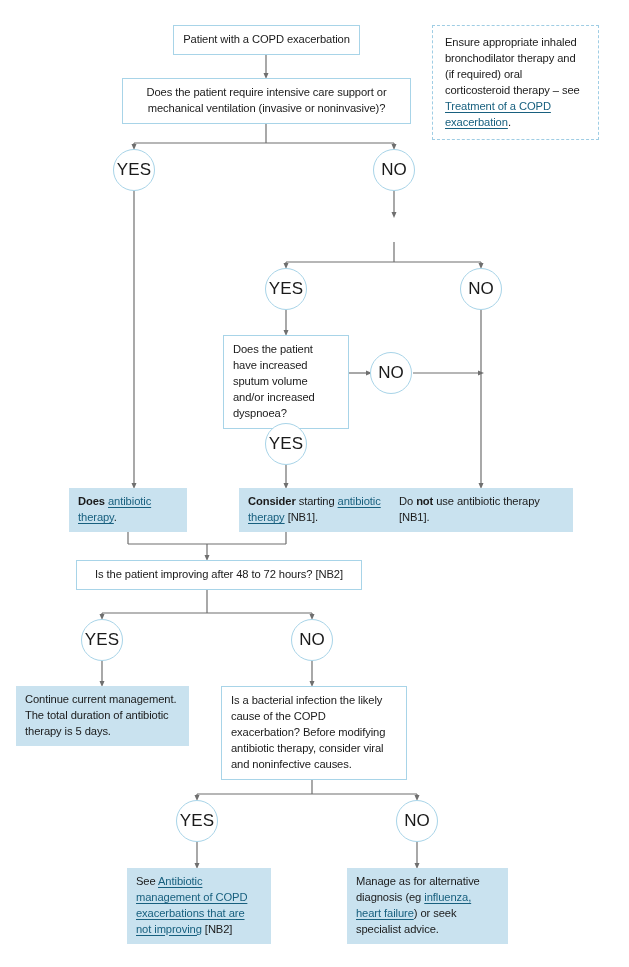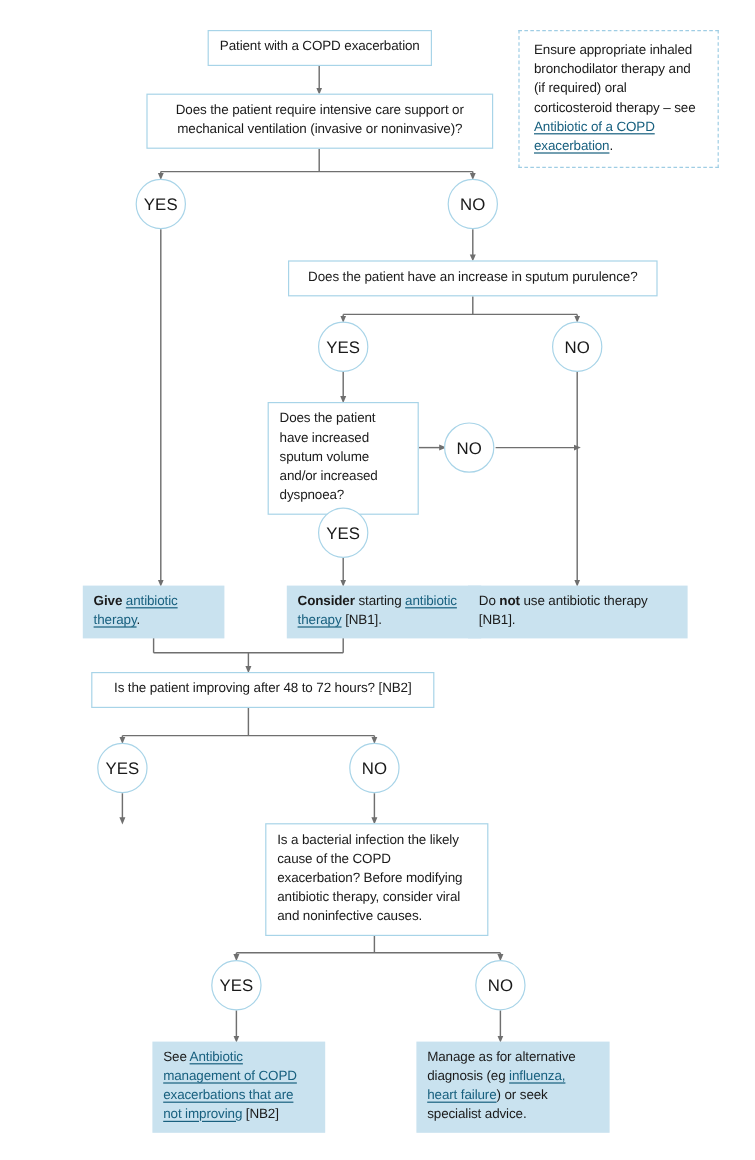--- a/index.html
+++ b/index.html
@@ -59,21 +59,21 @@
     position: absolute;
     box-sizing: border-box;
     width: 42px;
     height: 42px;
     border-radius: 50%;
     border: 1px solid #a8d4e8;
     background: #ffffff;
     display: flex;
     align-items: center;
     justify-content: center;
-    font-size: 14px;
+    font-size: 17px;
     color: #1a1a1a;
     letter-spacing: 0.1px;
   }
   .lnk {
     color: #18607f;
     text-decoration: underline;
     text-underline-offset: 1.5px;
   }
   .bold {
     font-weight: bold;
@@ -139,62 +139,59 @@
       <line x1="197" y1="794" x2="197" y2="798" marker-end="url(#arrow)"></line>
       <line x1="417" y1="794" x2="417" y2="798" marker-end="url(#arrow)"></line>
 
       <line x1="197" y1="842" x2="197" y2="866" marker-end="url(#arrow)"></line>
 
       <line x1="417" y1="842" x2="417" y2="866" marker-end="url(#arrow)"></line>
     </g>
   </svg>
 
   <div class="node box-note" style="left:432px; top:25px; width:167px;">
-    <span>Ensure appropriate inhaled bronchodilator therapy and (if required) oral corticosteroid therapy – see </span><a class="lnk" href="#">Antibiotic of a COPD exacerbation</a><span>.</span>
+    <span>Ensure appropriate inhaled bronchodilator therapy and (if required) oral corticosteroid therapy – see </span><a class="lnk" href="#">Treatment of a COPD exacerbation</a><span>.</span>
   </div>
 
   <div class="node box-outline centered" style="left:173px; top:25px; width:187px;">
     <span>Patient with a COPD exacerbation</span>
   </div>
 
   <div class="node box-outline centered" style="left:122px; top:78px; width:289px;">
     <span>Does the patient require intensive care support or mechanical ventilation (invasive or noninvasive)?</span>
   </div>
 
   <div class="decision-circle" style="left:113px; top:149px;">
     <span>YES</span>
   </div>
   <div class="decision-circle" style="left:373px; top:149px;">
     <span>NO</span>
   </div>
 
-  <div class="node box-outline centered" style="left:240px; top:217px; width:308px;">
-    <span>Does the patient have an increase in sputum purulence?</span>
-  </div>
 
   <div class="decision-circle" style="left:265px; top:268px;">
     <span>YES</span>
   </div>
   <div class="decision-circle" style="left:460px; top:268px;">
     <span>NO</span>
   </div>
 
   <div class="node box-outline" style="left:223px; top:335px; width:126px;">
     <span>Does the patient have increased sputum volume and/or increased dyspnoea?</span>
   </div>
 
   <div class="decision-circle" style="left:370px; top:352px;">
     <span>NO</span>
   </div>
   <div class="decision-circle" style="left:265px; top:423px;">
     <span>YES</span>
   </div>
 
   <div class="node box-fill" style="left:69px; top:488px; width:118px;">
-    <span class="bold">Give</span><span> </span><a class="lnk" href="#">antibiotic therapy</a><span>.</span>
+    <span class="bold">Does</span><span> </span><a class="lnk" href="#">antibiotic therapy</a><span>.</span>
   </div>
 
   <div class="node box-fill" style="left:211px; top:488px; width:162px;margin-left:28px;">
     <span class="bold">Consider</span><span> starting </span><a class="lnk" href="#">antibiotic therapy</a><span> [NB1].</span>
   </div>
 
   <div class="node box-fill" style="left:390px; top:488px; width:183px;">
     <span>Do </span><span class="bold">not</span><span> use antibiotic therapy [NB1].</span>
   </div>
 
@@ -202,20 +199,23 @@
     <span>Is the patient improving after 48 to 72 hours? [NB2]</span>
   </div>
 
   <div class="decision-circle" style="left:81px; top:619px;">
     <span>YES</span>
   </div>
   <div class="decision-circle" style="left:291px; top:619px;">
     <span>NO</span>
   </div>
 
+  <div class="node box-fill" style="left:16px; top:686px; width:173px;">
+    <span>Continue current management. The total duration of antibiotic therapy is 5 days.</span>
+  </div>
 
   <div class="node box-outline" style="left:221px; top:686px; width:186px;">
     <span>Is a bacterial infection the likely cause of the COPD exacerbation? Before modifying antibiotic therapy, consider viral and noninfective causes.</span>
   </div>
 
   <div class="decision-circle" style="left:176px; top:800px;">
     <span>YES</span>
   </div>
   <div class="decision-circle" style="left:396px; top:800px;">
     <span>NO</span>

